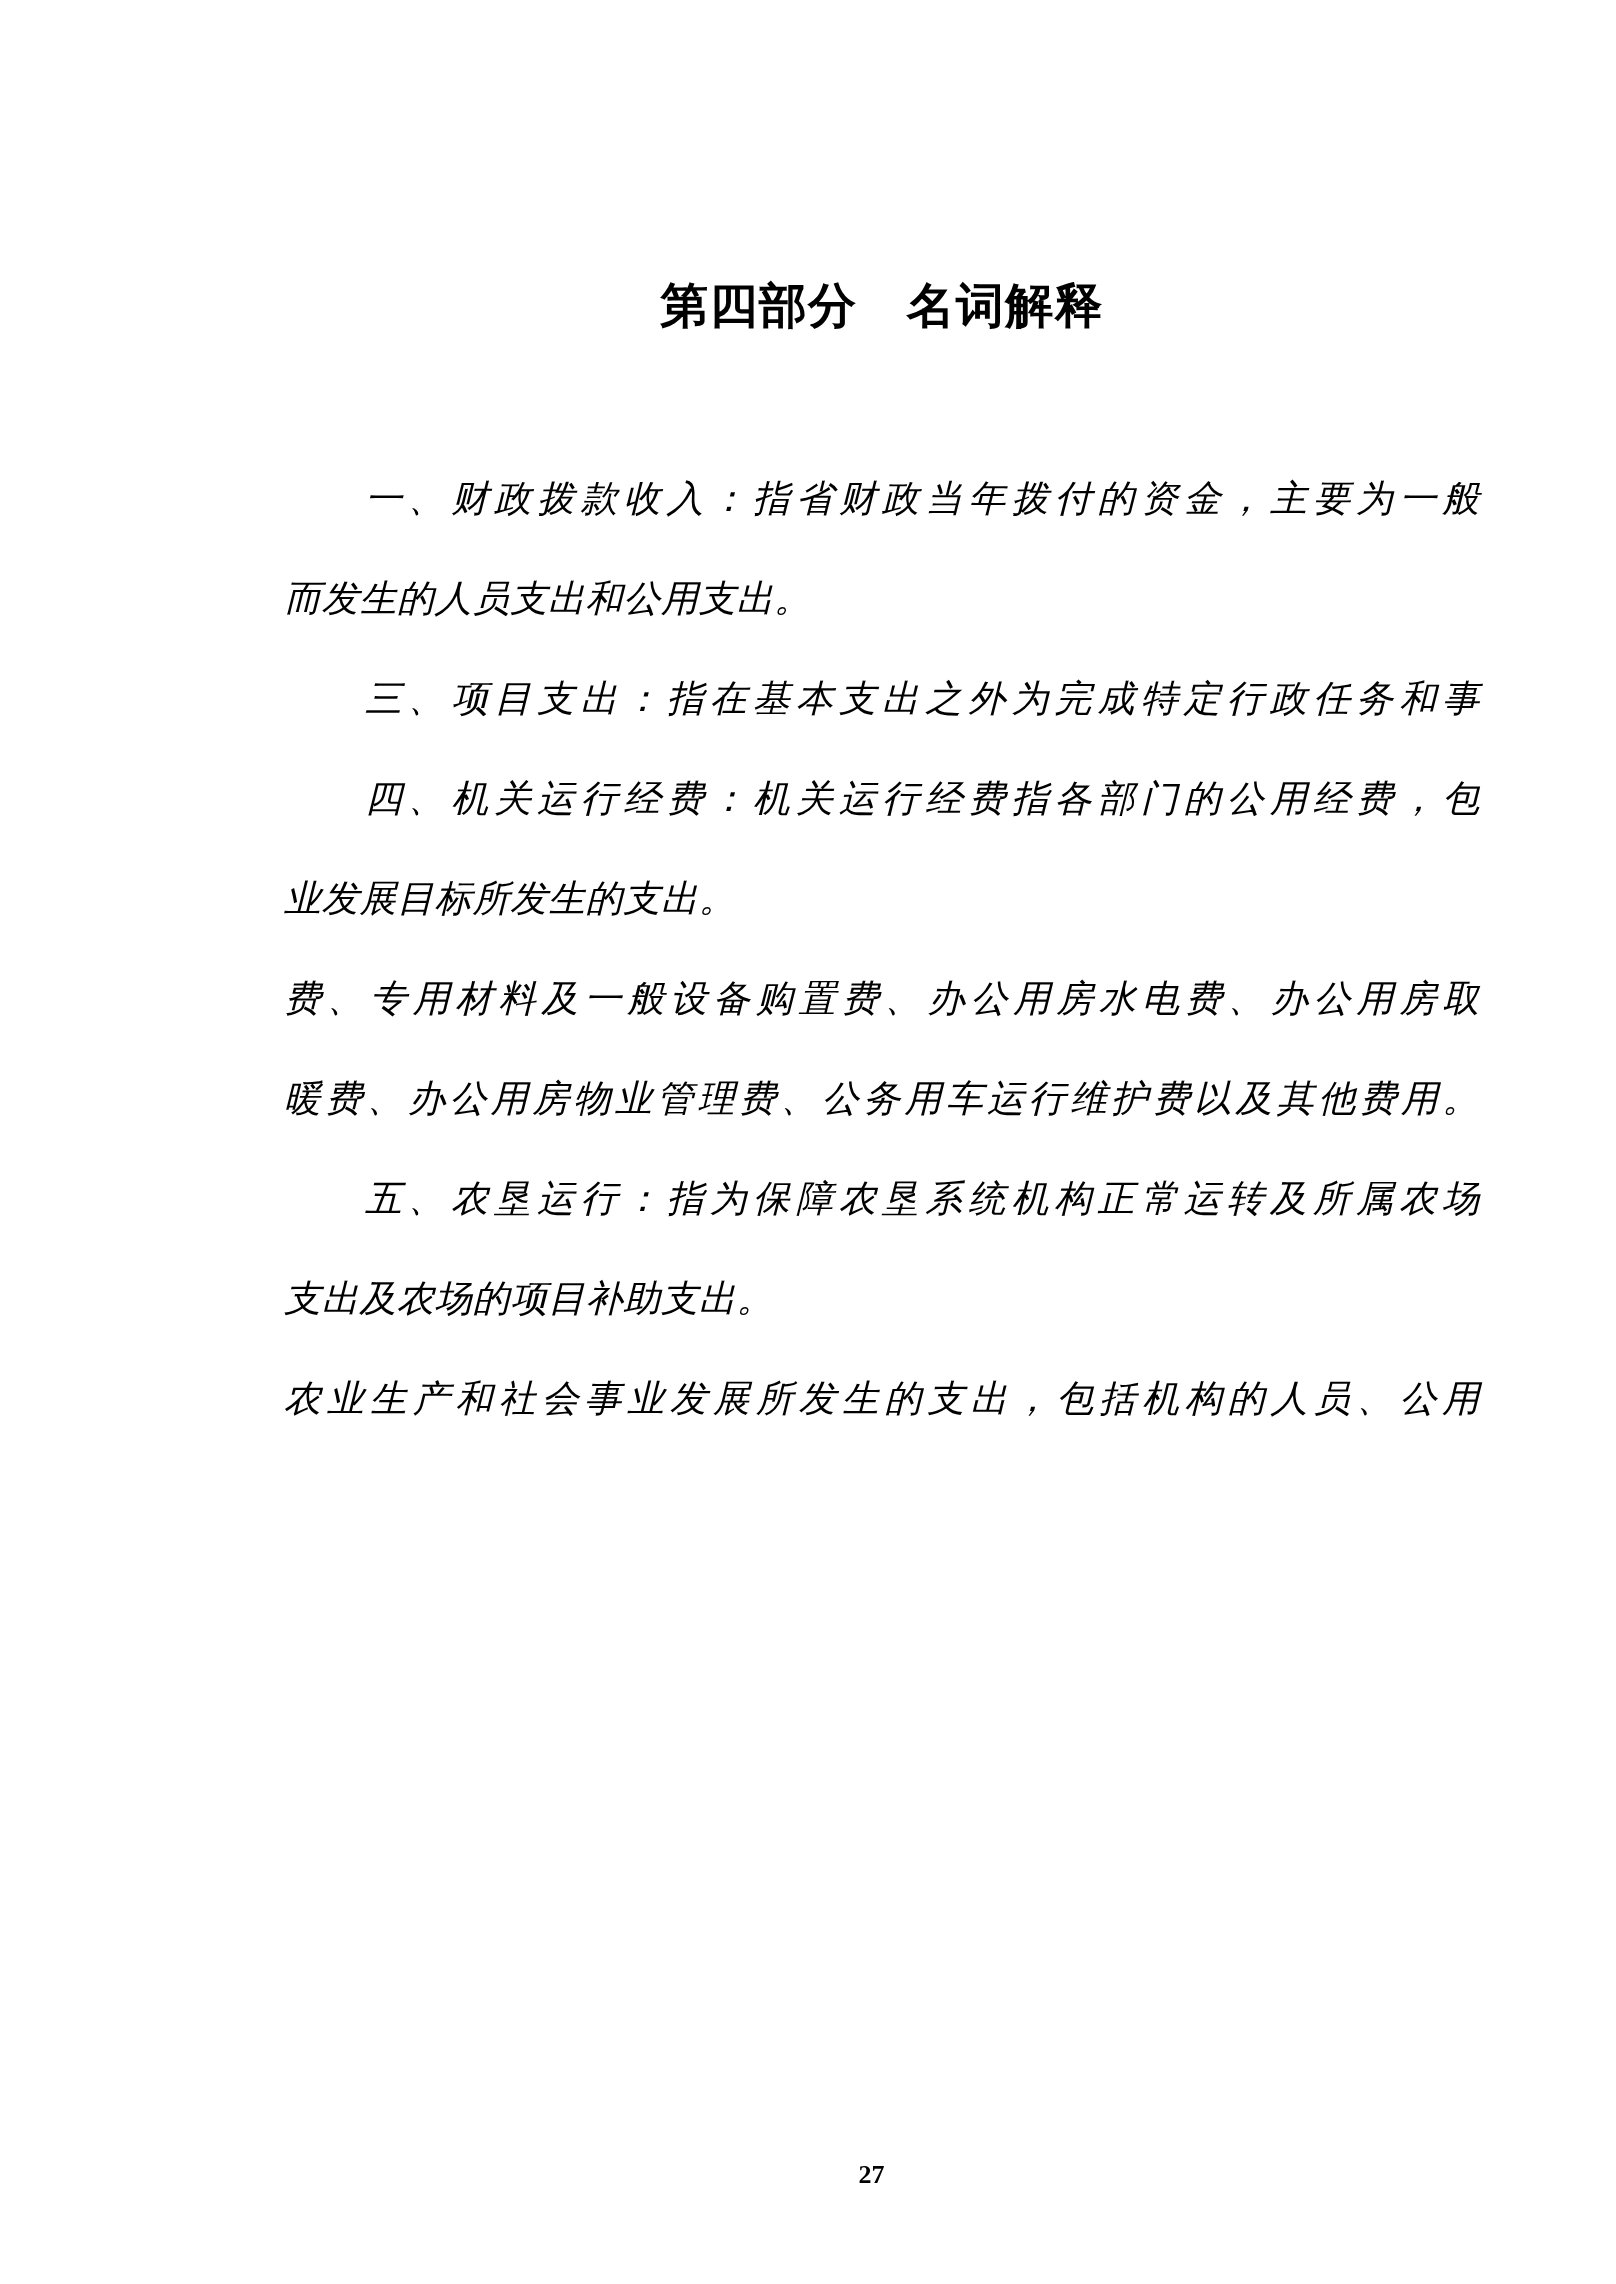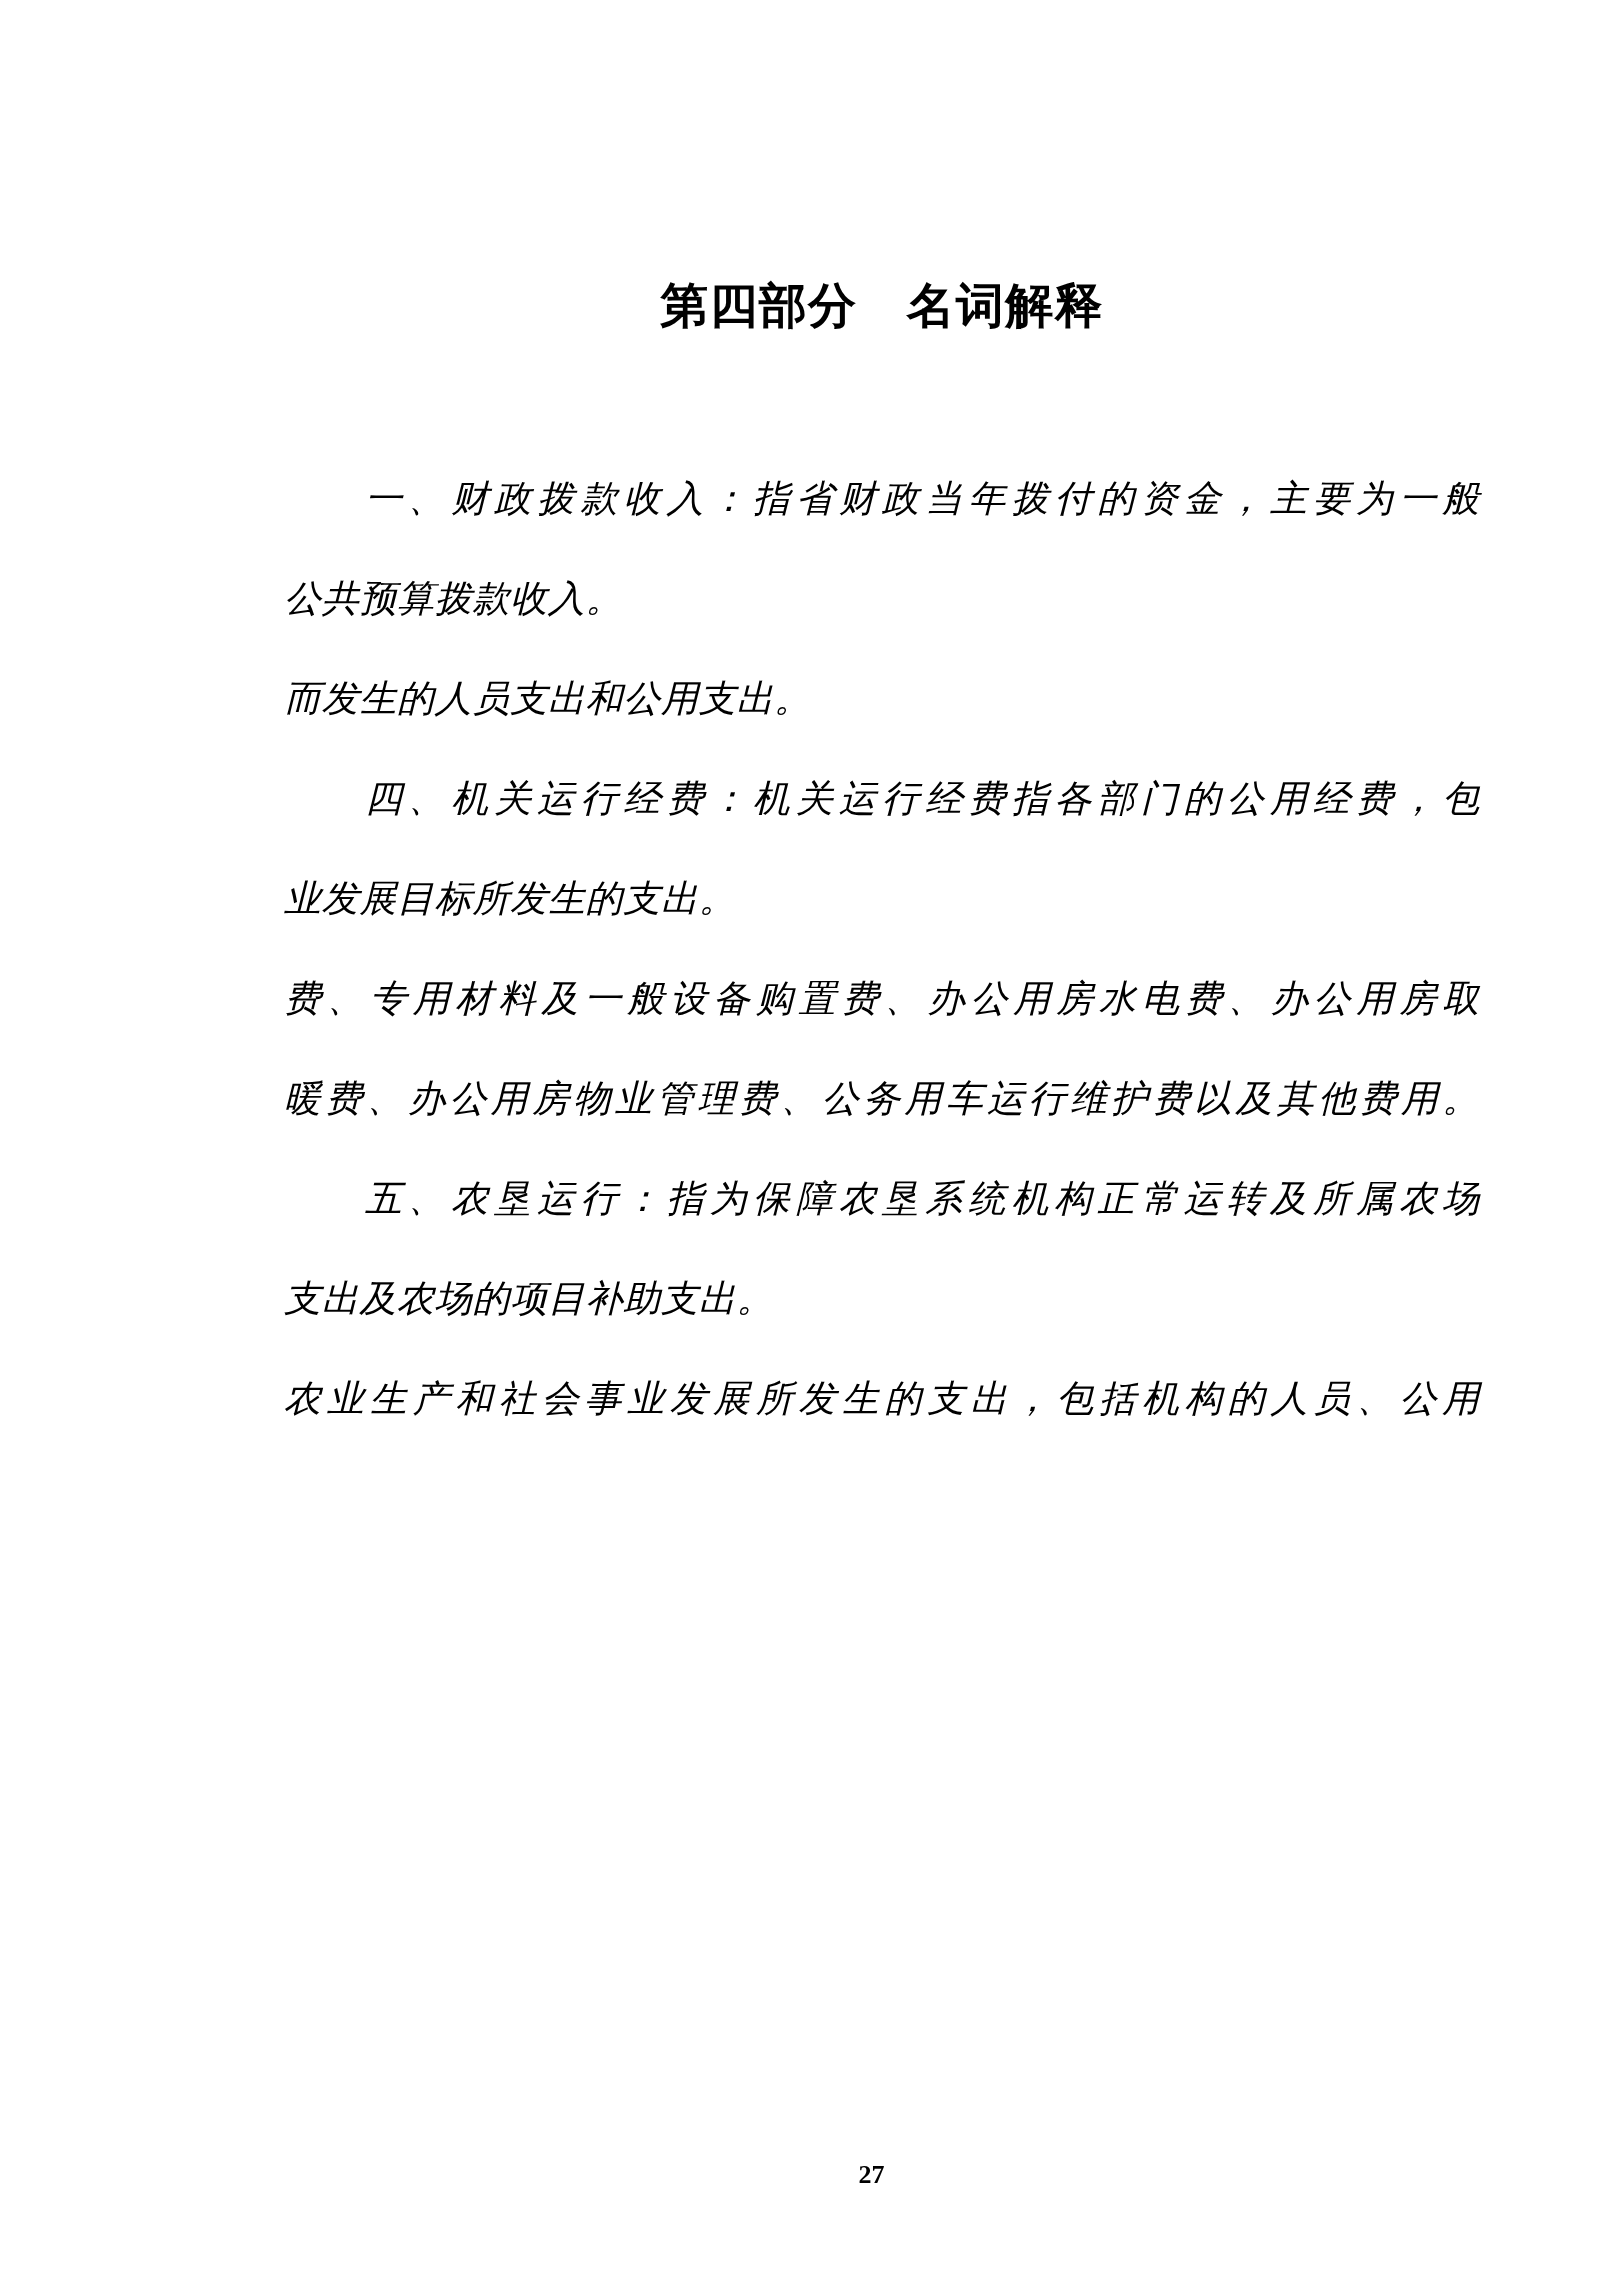--- a/index.html
+++ b/index.html
@@ -68,22 +68,22 @@
   }
 </style>
 </head>
 <body>
 
 <div class="page">
   <h1 class="doc-title">第四部分　名词解释</h1>
 
   <div class="body-text">
       <div class="line indent fill">一、财政拨款收入：指省财政当年拨付的资金，主要为一般</div>
-      <div class="line">公共预算拨款收入。</div>
       <div class="line">而发生的人员支出和公用支出。</div>
+      <div class="line indent fill">三、项目支出：指在基本支出之外为完成特定行政任务和事</div>
       <div class="line indent fill">四、机关运行经费：机关运行经费指各部门的公用经费，包</div>
       <div class="line">业发展目标所发生的支出。</div>
       <div class="line fill">费、专用材料及一般设备购置费、办公用房水电费、办公用房取</div>
       <div class="line fill">暖费、办公用房物业管理费、公务用车运行维护费以及其他费用。</div>
       <div class="line indent fill">五、农垦运行：指为保障农垦系统机构正常运转及所属农场</div>
       <div class="line">支出及农场的项目补助支出。</div>
       <div class="line fill">农业生产和社会事业发展所发生的支出，包括机构的人员、公用</div>
     </div>
 
   <div class="page-number">27</div>

